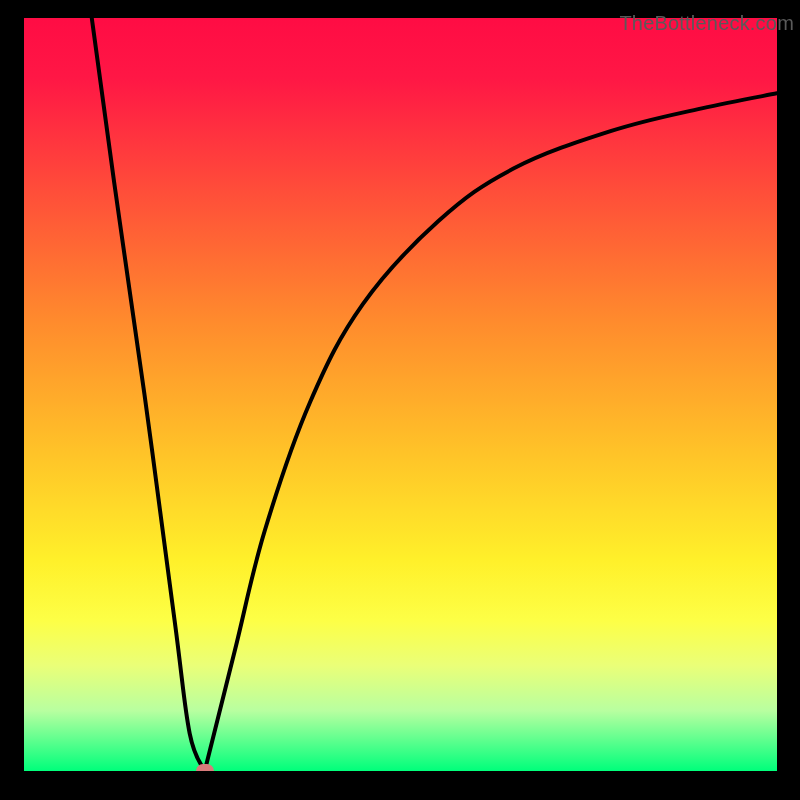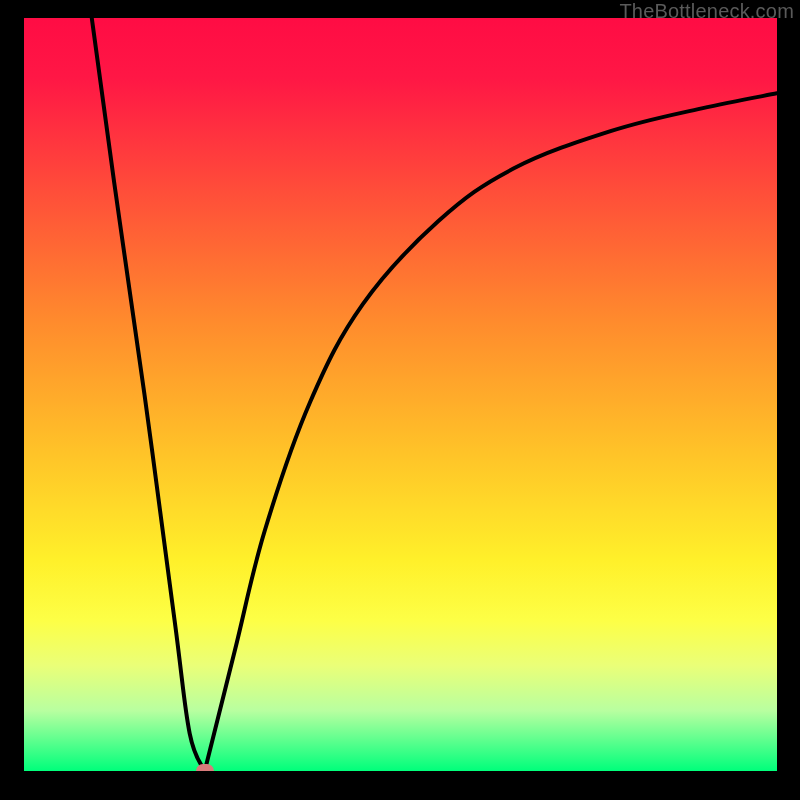--- a/index.html
+++ b/index.html
@@ -43,21 +43,21 @@
   .marker {
     position: absolute;
     width: 18px;
     height: 14px;
     border-radius: 7px;
     transform: translate(-50%, -50%);
   }
 
   .watermark {
     position: absolute;
-    top: 0;
+    top: 12px;
     right: 6px;
     font-size: 20px;
     color: #5a5a5a;
     font-family: Arial, Helvetica, sans-serif;
     letter-spacing: 0.2px;
     margin-left: 44px;
   }
 </style>
 </head>
 <body>

